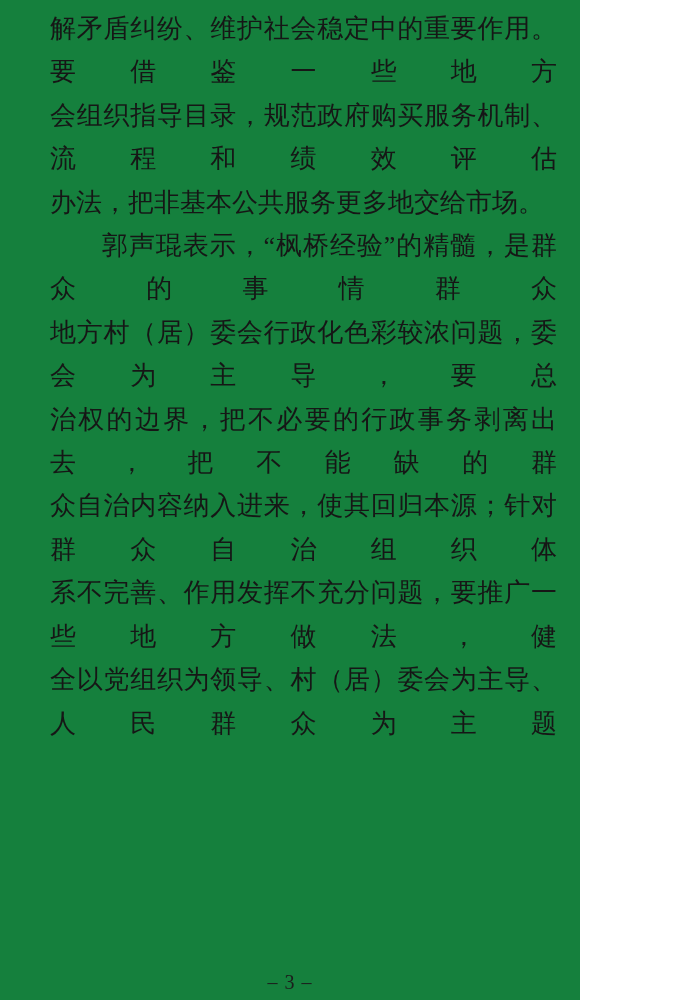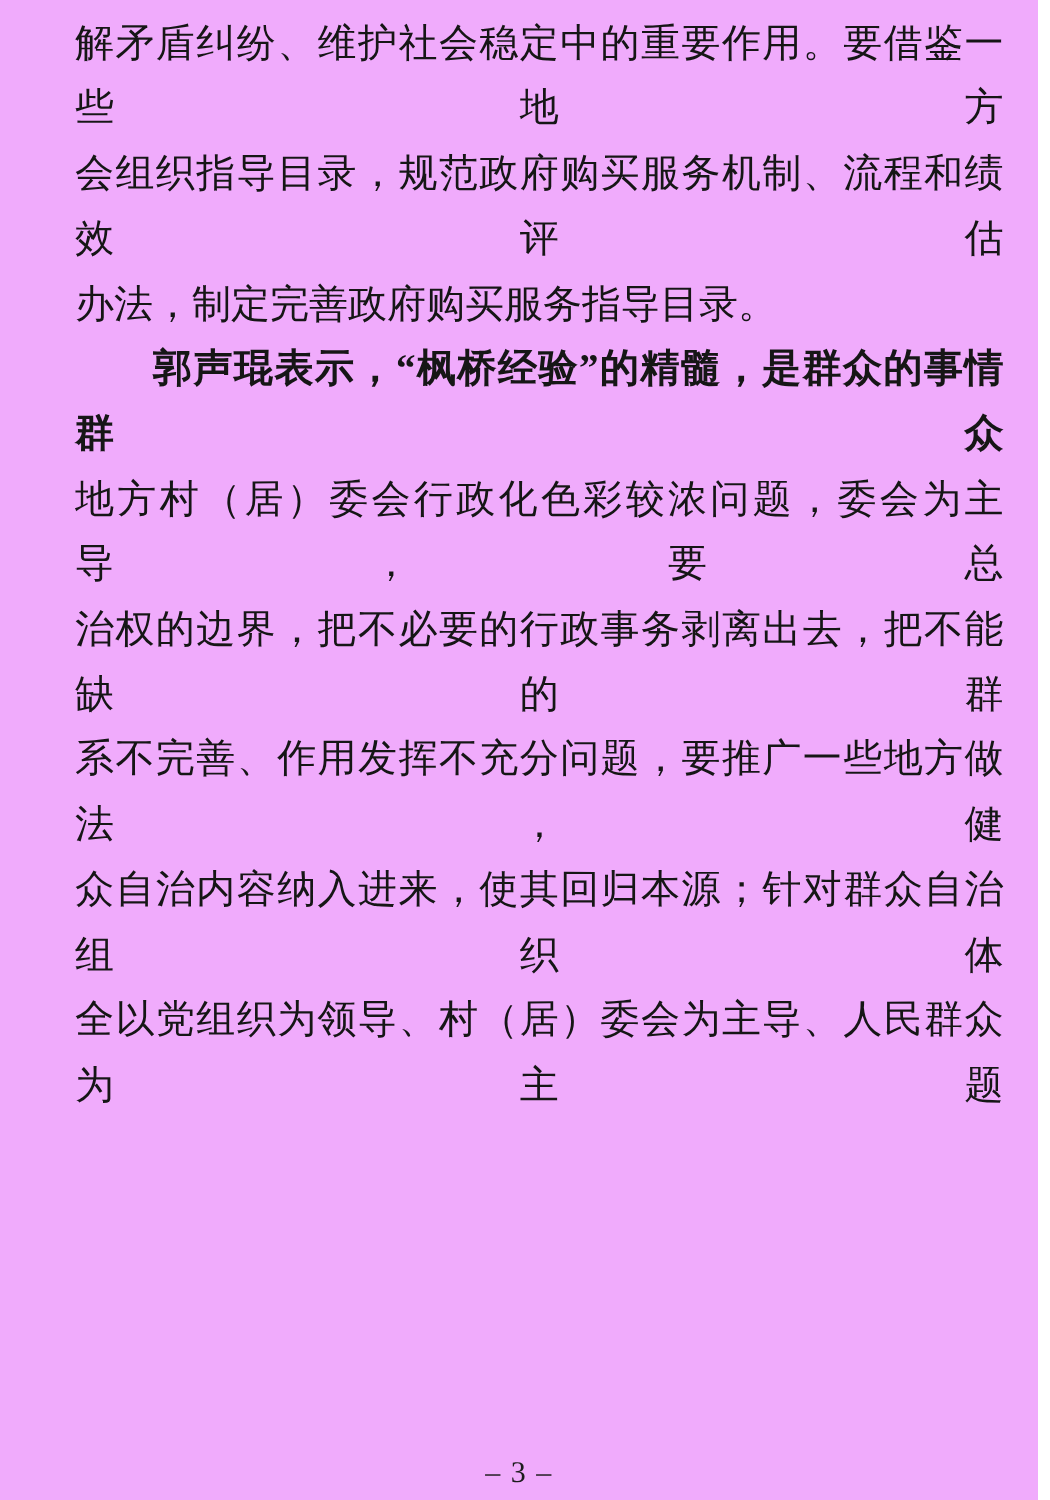--- a/index.html
+++ b/index.html
@@ -1,64 +1,64 @@
 <!DOCTYPE html>
 <html><head>
 <meta charset="utf-8">
 <style>
   html,body{margin:0;padding:0;background:#ffffff;}
   .page{
     position:relative;
-    width:692px;height:1000px;
-    background:#f0abfc;
+    width:580px;height:1000px;
+    background:#15803d;
     box-sizing:border-box;
     padding:7px 23px 0 50px;
     font-family:"Liberation Serif","DejaVu Serif",serif;
     color:#161616;
     overflow:hidden;
   }
   .bl{
     font-size:26px;
     line-height:43.4px;
     color:#161616;
   }
   
   .j{
     text-align:justify;
     text-align-last:justify;
     text-justify:inter-character;
   }
-  .ind{ text-indent:52px;font-weight:bold; }
+  .ind{ text-indent:52px; }
   .pagenum{
     position:absolute;
     top:971px;left:0;right:0;
     text-align:center;
     font-size:20px;
     letter-spacing:1px;
     color:#1c1c1c;
   }
 </style>
 </head>
 <body>
 
 <div class="page">
 
   <section>
     <div>
       <div class="bl j">解矛盾纠纷、维护社会稳定中的重要作用。要借鉴一些地方</div>
       <div class="bl j">会组织指导目录，规范政府购买服务机制、流程和绩效评估</div>
-      <div class="bl">办法，制定完善政府购买服务指导目录。</div>
+      <div class="bl">办法，把非基本公共服务更多地交给市场。</div>
     </div>
 
     <div>
       <div class="bl j ind">郭声琨表示，“枫桥经验”的精髓，是群众的事情群众</div>
       <div class="bl j">地方村（居）委会行政化色彩较浓问题，委会为主导，要总</div>
       <div class="bl j">治权的边界，把不必要的行政事务剥离出去，把不能缺的群</div>
+      <div class="bl j">众自治内容纳入进来，使其回归本源；针对群众自治组织体</div>
       <div class="bl j">系不完善、作用发挥不充分问题，要推广一些地方做法，健</div>
-      <div class="bl j">众自治内容纳入进来，使其回归本源；针对群众自治组织体</div>
       <div class="bl j">全以党组织为领导、村（居）委会为主导、人民群众为主题</div>
 
     </div>
   </section>
 
   <div class="pagenum">– 3 –</div>
 
 </div>
 
 </body></html>

